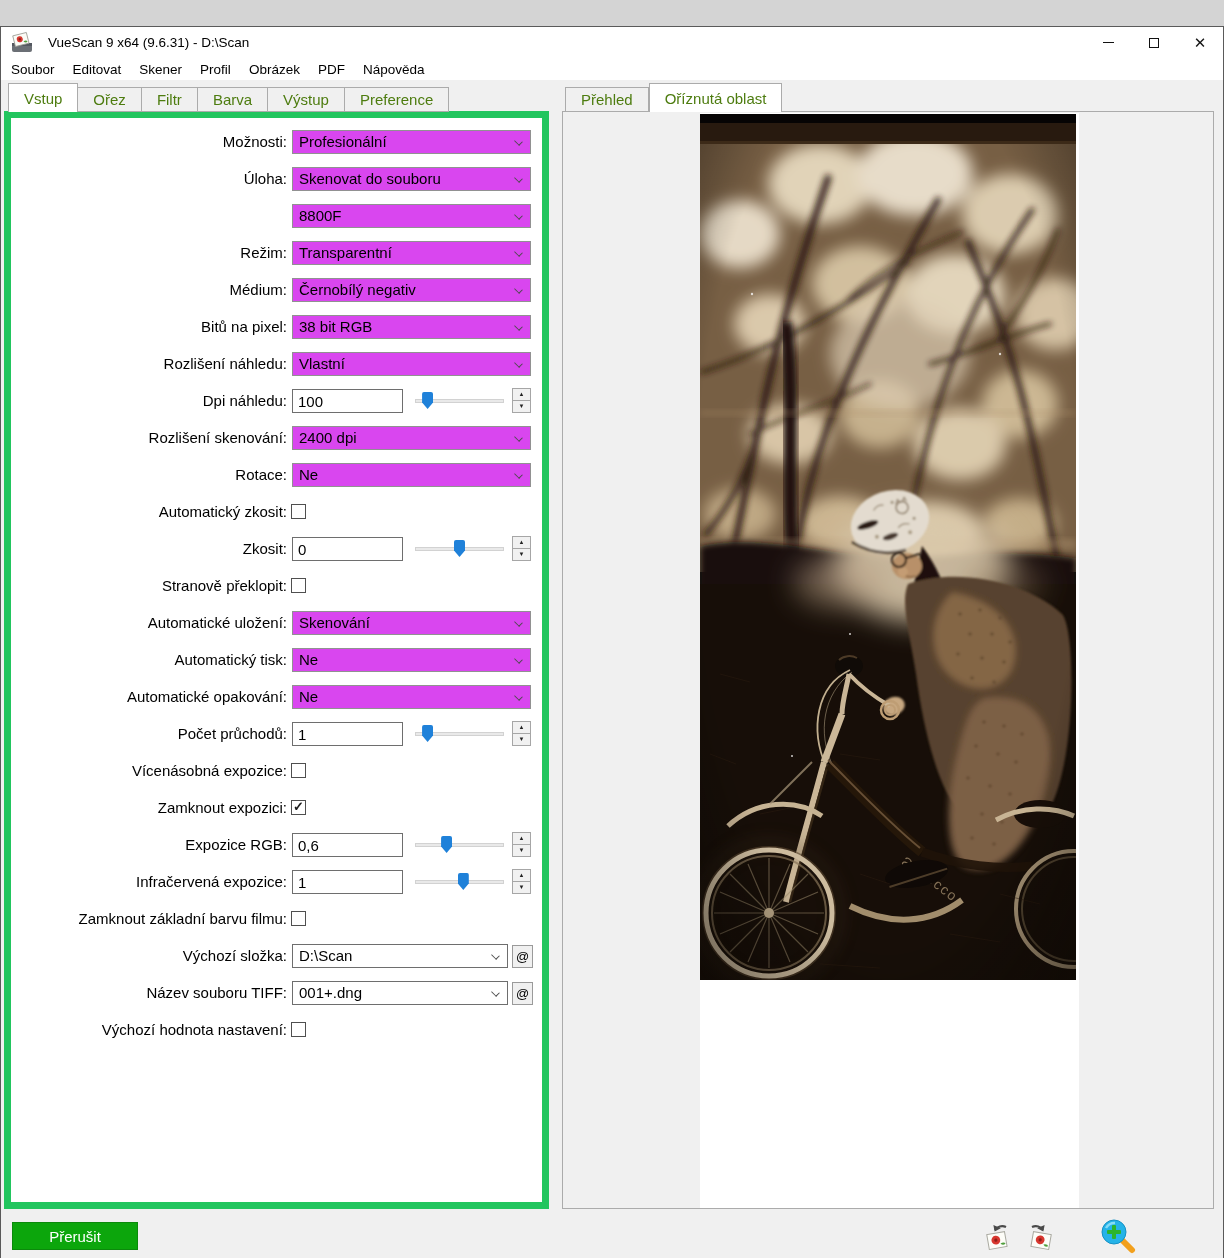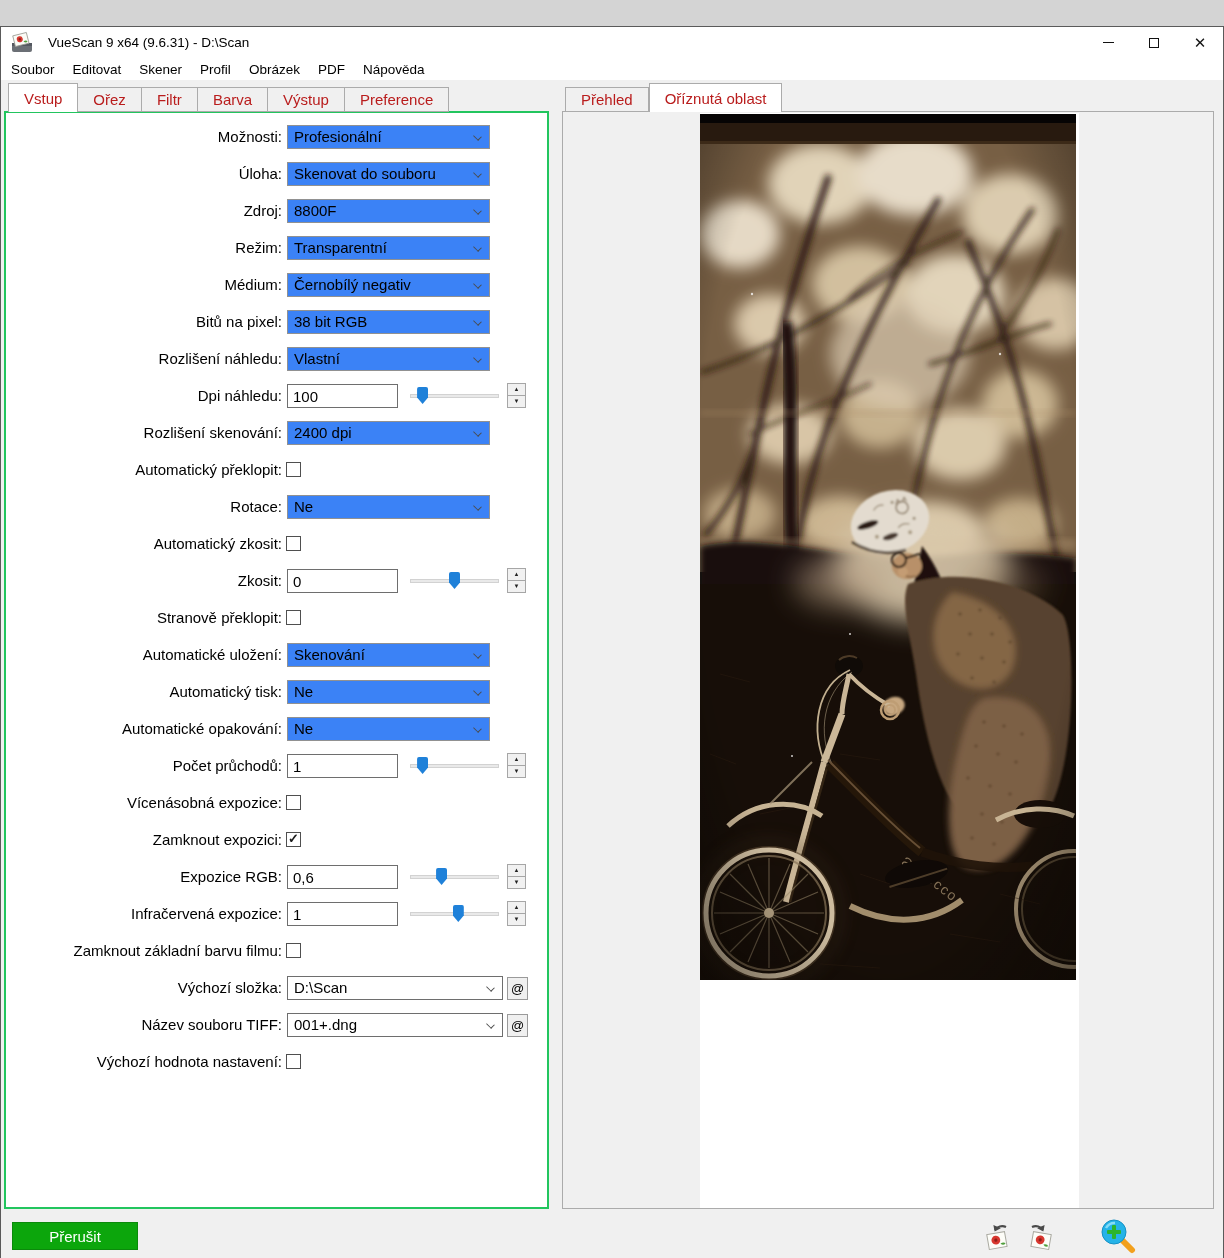--- a/index.html
+++ b/index.html
@@ -16,34 +16,34 @@
   .glyph-max{width:10px;height:10px;border:1px solid #111;}
   .glyph-close{font-size:15px;line-height:1;}
   
   .menubar{position:absolute;left:1px;top:32px;right:1px;height:22px;background:#fff;display:flex;align-items:center;padding-left:1px;}
   .menu-item{padding:2px 9px;font-size:13.5px;color:#000;}
   
   .tabs{position:absolute;top:58px;height:28px;display:flex;align-items:flex-end;z-index:5;}
   .tabs-left{left:8px;}
   .tabs-right{left:565px;}
   .tab{height:25px;margin-top:3px;padding:0 15px;background:#f0f0f0;border:1px solid #ababab;border-left-width:0;
-       font-size:15px;display:flex;align-items:center;color:#b91c1c;}
+       font-size:15px;display:flex;align-items:center;color:#4d7c0f;}
   .tab:first-child{border-left-width:1px;}
   .tab.active{height:29px;margin-top:0;background:#fff;border-left-width:1px;border-bottom:none;position:relative;z-index:6;}
   .tab.active + .tab{border-left-width:0;}
   
-  .panel-left{position:absolute;left:4px;top:85px;width:545px;height:1098px;background:#fff;border:2px solid #22c55e;z-index:1;}
+  .panel-left{position:absolute;left:4px;top:85px;width:545px;height:1098px;background:#fff;border:7px solid #22c55e;z-index:1;}
   .panel-right{position:absolute;left:562px;top:85px;width:652px;height:1098px;background:#f0f0f0;border:1px solid #ababab;z-index:1;}
   .canvas{position:absolute;left:137px;top:1px;width:379px;height:1095px;background:#fff;}
   .photo{position:absolute;left:0;top:1px;width:376px;height:866px;display:block;}
   
   .form{position:absolute;left:0;top:0;right:0;padding-top:12px;}
   .row{position:relative;height:24px;margin:0 0 13px 0;}
   .flabel{position:absolute;left:0;top:0;width:276px;text-align:right;font-size:15px;line-height:24px;color:#000;white-space:nowrap;}
-  .combo{position:absolute;left:281px;top:0;width:203px;height:24px;background:#3b82f6;border:1px solid #919191;
+  .combo{position:absolute;left:281px;top:0;width:239px;height:24px;background:#d946ef;border:1px solid #919191;
          font-size:15px;line-height:22px;padding-left:6px;color:#000;white-space:nowrap;overflow:hidden;}
   .combo.editable{width:216px;background:#fff;border-color:#6e6e6e;}
   .chev{position:absolute;right:8px;top:7px;width:7px;height:7px;border-right:1.6px solid #4b4b4b;border-bottom:1.6px solid #4b4b4b;
         transform:rotate(45deg) scale(1,.75);}
   .tin{position:absolute;left:281px;top:0;width:111px;height:24px;border:1px solid #6e6e6e;background:#fff;
        font-size:15px;padding:0 0 0 5px;color:#000;outline:none;}
   .slider{position:absolute;left:402px;top:0;width:93px;height:24px;}
   .groove{position:absolute;left:2px;right:2px;top:10px;height:4px;background:#e9e9e9;border:1px solid #d2d2d2;}
   .thumb{position:absolute;top:3px;width:11px;height:17px;background:#1f81d9;
          clip-path:polygon(0 0,100% 0,100% 62%,50% 100%,0 62%);border-radius:2px 2px 0 0;}
@@ -126,21 +126,20 @@
     <div class="form" id="form">
         <div class="row">
           <div class="flabel">Možnosti:</div>
           <div class="combo"><span class="cval">Profesionální</span><span class="chev"></span></div>
         </div>
         <div class="row">
           <div class="flabel">Úloha:</div>
           <div class="combo"><span class="cval">Skenovat do souboru</span><span class="chev"></span></div>
         </div>
         <div class="row">
-          <div class="flabel">Zdroj:</div>
           <div class="combo"><span class="cval">8800F</span><span class="chev"></span></div>
         </div>
         <div class="row">
           <div class="flabel">Režim:</div>
           <div class="combo"><span class="cval">Transparentní</span><span class="chev"></span></div>
         </div>
         <div class="row">
           <div class="flabel">Médium:</div>
           <div class="combo"><span class="cval">Černobílý negativ</span><span class="chev"></span></div>
         </div>
@@ -160,24 +159,20 @@
             <div class="thumb" style="left: 9.08px;"></div>
           </div>
           <div class="spin">
             <div class="spbtn">▲</div>
             <div class="spbtn">▼</div>
           </div>
         </div>
         <div class="row">
           <div class="flabel">Rozlišení skenování:</div>
           <div class="combo"><span class="cval">2400 dpi</span><span class="chev"></span></div>
-        </div>
-        <div class="row">
-          <div class="flabel">Automatický překlopit:</div>
-          <div class="cb"></div>
         </div>
         <div class="row">
           <div class="flabel">Rotace:</div>
           <div class="combo"><span class="cval">Ne</span><span class="chev"></span></div>
         </div>
         <div class="row">
           <div class="flabel">Automatický zkosit:</div>
           <div class="cb"></div>
         </div>
         <div class="row">

